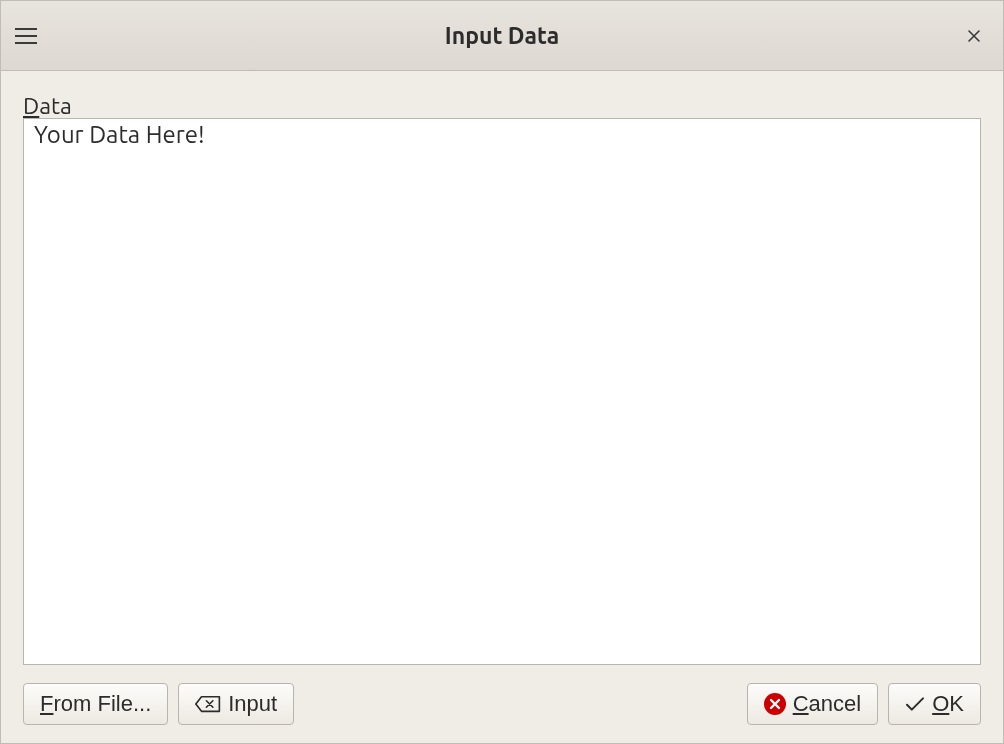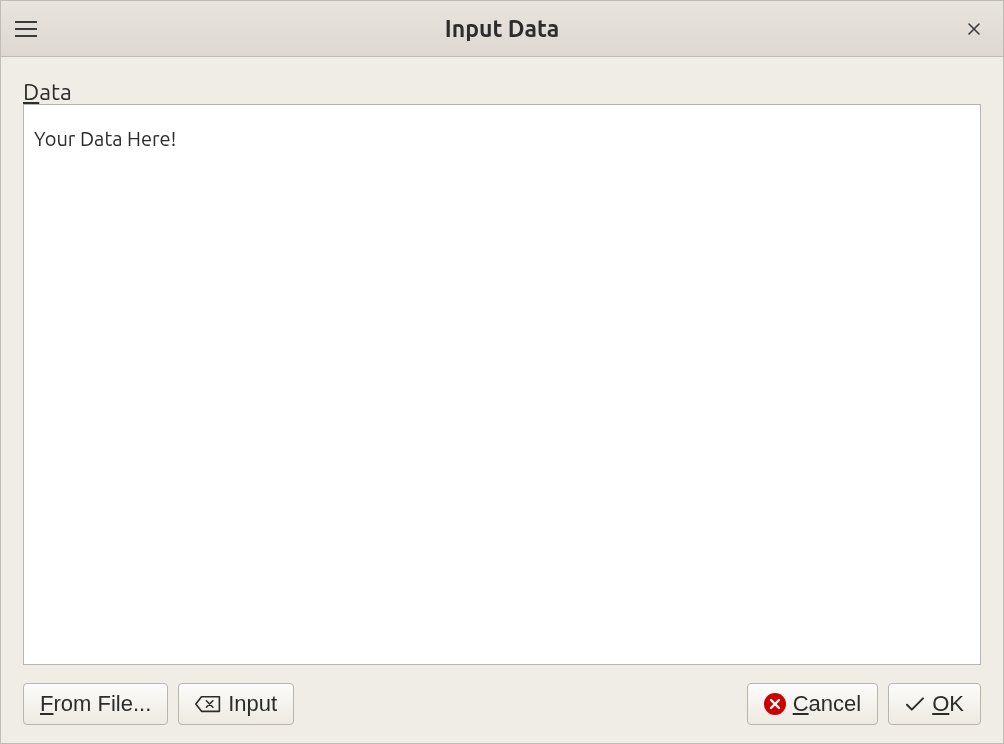--- a/index.html
+++ b/index.html
@@ -16,21 +16,21 @@
     }
     .window {
       width: 100%;
       height: 100%;
       display: flex;
       flex-direction: column;
       background: #f0ece6;
       border: 1px solid #c0bcb6;
     }
     .titlebar {
-      height: 56px;
+      height: 70px;
       background: linear-gradient(to bottom, #e8e4de, #ddd8d1);
       border-bottom: 1px solid #c0bcb6;
       display: flex;
       align-items: center;
       padding: 0 14px;
       position: relative;
       justify-content: space-between;
     }
     .hamburger {
       width: 30px;
@@ -85,23 +85,23 @@
       display: flex;
       align-items: flex-start;
     }
     textarea {
       width: 100%;
       height: 100%;
       border: none;
       outline: none;
       resize: none;
       font-family: "Ubuntu", "Segoe UI", "Liberation Sans", sans-serif;
-      font-size: 20px;
-      color: #2c2c2c;
-      padding: 22px 10px;
+      font-size: 24px;
+      color: #2c2c2c;
+      padding: 2px 10px;
       background: transparent;
     }
     .button-row {
       display: flex;
       gap: 10px;
       margin-top: 18px;
       align-items: flex-end;
     }
     .spacer {
       flex: 1;

